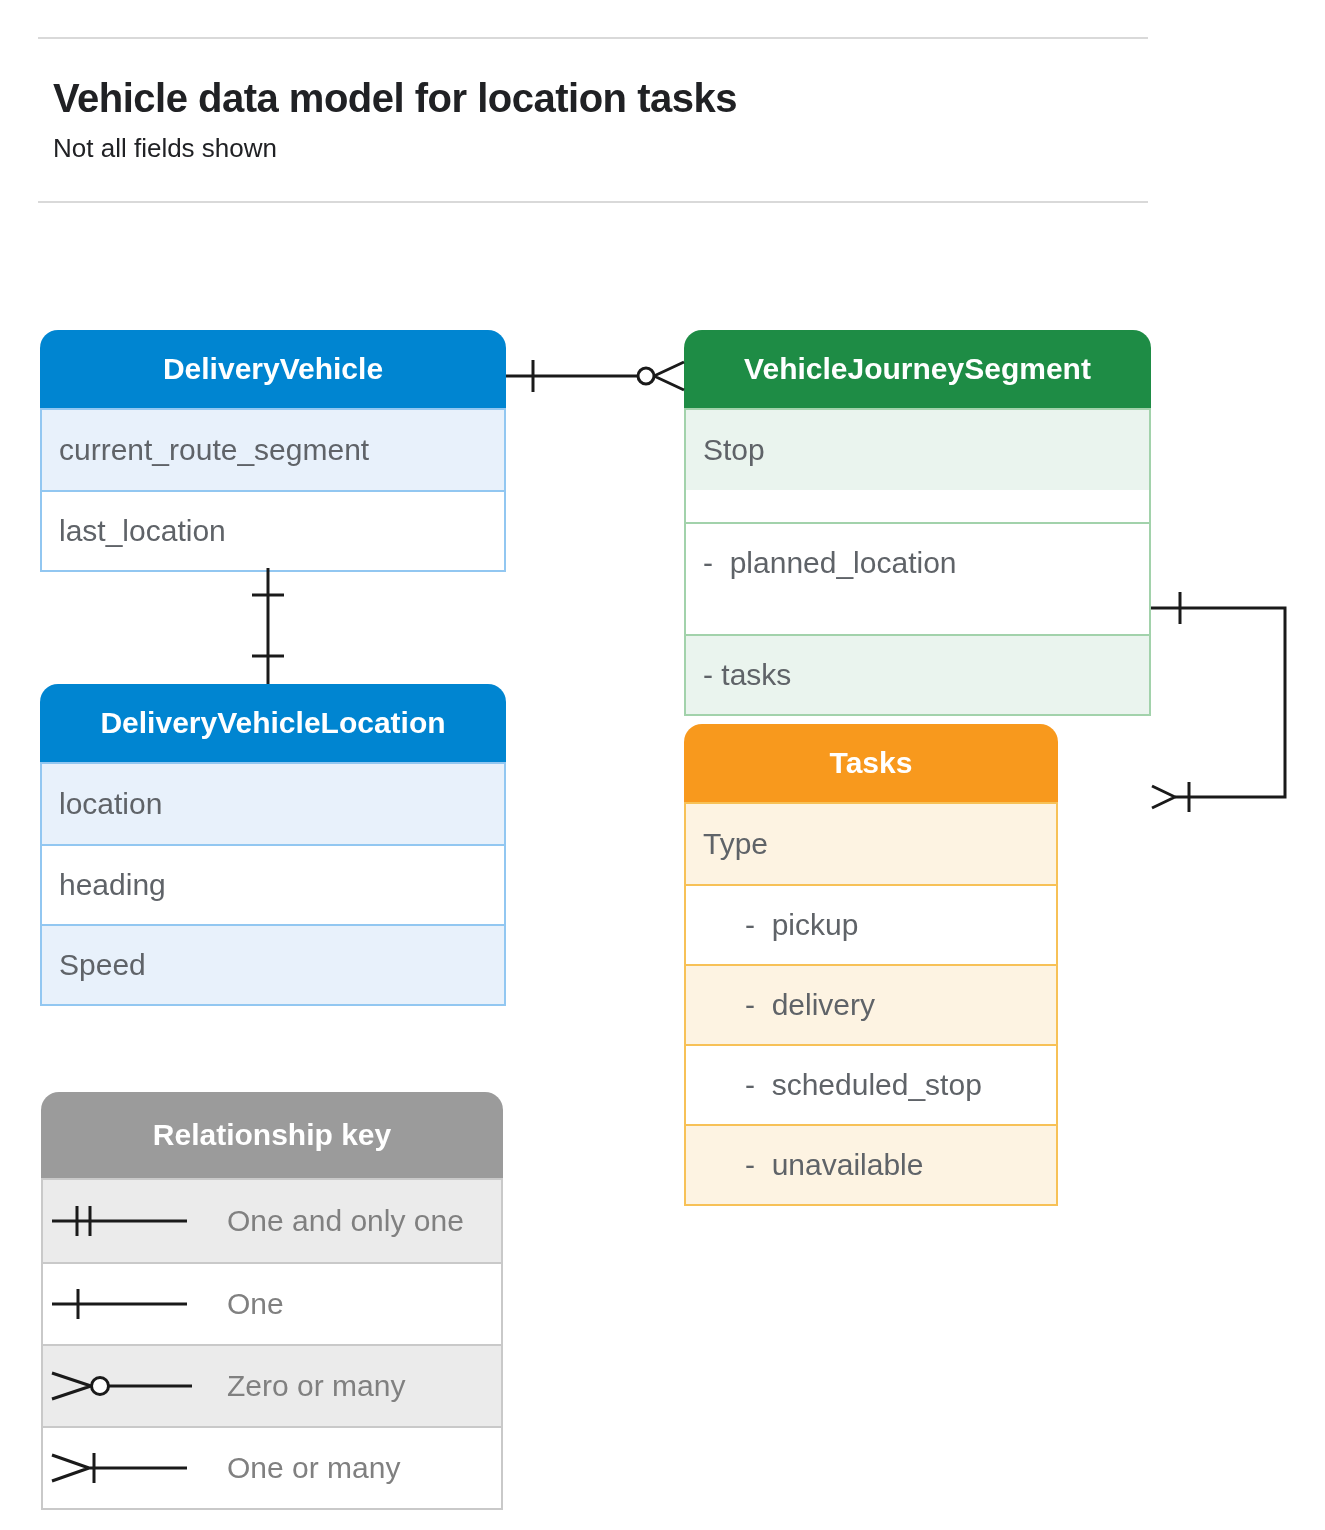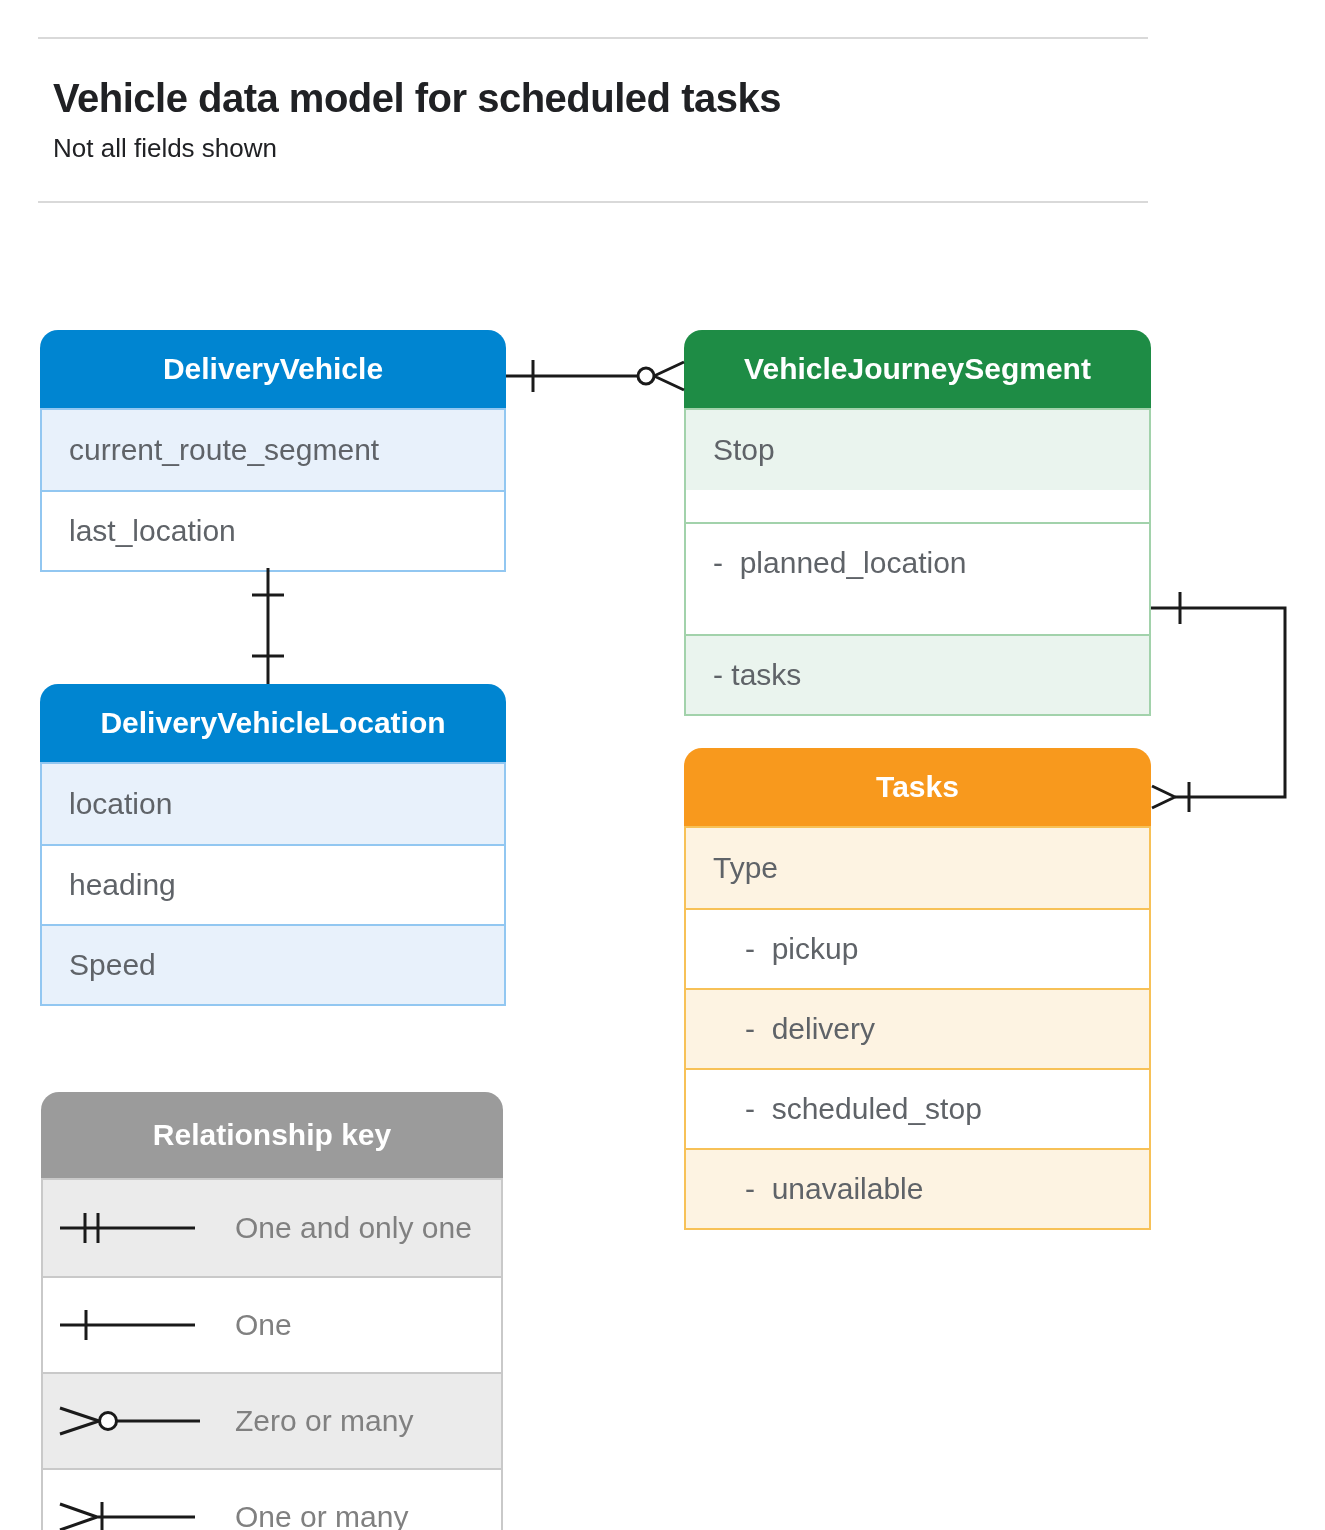--- a/index.html
+++ b/index.html
@@ -28,21 +28,21 @@
   }
   .entity{position:absolute;border-radius:30px;}
   .entity-header{
     height:78px;border-radius:18px 18px 0 0;
     display:flex;align-items:center;justify-content:center;
     color:#ffffff;font-size:30px;font-weight:bold;
   }
   .entity-body{background:#ffffff;border-style:solid;border-width:2px;}
   .row{
     height:80px;display:flex;align-items:center;
-    padding-left:27px;font-size:30px;color:var(--row-text);white-space:pre;
+    padding-left:17px;font-size:30px;color:var(--row-text);white-space:pre;
   }
   .row.indent{padding-left:59px;}
   .row + .row{border-top-style:solid;border-top-width:2px;}
 
   .blue  .entity-header{background:var(--blue-header);}
   .blue  .entity-body{border-color:var(--blue-border);}
   .blue  .row + .row{border-top-color:var(--blue-border);}
   .blue  .row.tint{background:var(--blue-tint);}
 
   .green .entity-header{background:var(--green-header);}
@@ -52,32 +52,32 @@
 
   .orange .entity-header{background:var(--orange-header);}
   .orange .entity-body{border-color:var(--orange-border);}
   .orange .row + .row{border-top-color:var(--orange-border);}
   .orange .row.tint{background:var(--orange-tint);}
 
   .gray .entity-header{background:var(--gray-header);height:86px;}
   .gray .entity-body{border-color:var(--gray-border);}
   .gray .row + .row{border-top-color:var(--gray-border);}
   .gray .row.tint{background:var(--gray-tint);}
-  .legend-row{height:96px;display:flex;align-items:center;padding-left:12px;}
+  .legend-row{height:82px;display:flex;align-items:center;padding-left:4px;}
   .legend-row .sym{flex:0 0 150px;}
   .legend-label{font-size:30px;color:var(--legend-text);margin-left:30px;white-space:pre;}
 
   .connectors{position:absolute;left:0;top:0;pointer-events:none;}
   .connectors *{vector-effect:non-scaling-stroke;}
 </style>
 </head>
 <body>
 
 <div class="rule top"></div>
-<h1 class="page-title">Vehicle data model for scheduled tasks</h1>
+<h1 class="page-title">Vehicle data model for location tasks</h1>
 <div class="page-subtitle">Not all fields shown</div>
 <div class="rule bottom"></div>
 
 <div class="entity blue" style="left:40px;top:330px;width:466px;">
   <div class="entity-header">
     <span>DeliveryVehicle</span>
   </div>
   <div class="entity-body">
     <div class="row tint"><span>current_route_segment</span></div>
     <div class="row"><span>last_location</span></div>
@@ -99,21 +99,21 @@
   <div class="entity-header">
     <span>DeliveryVehicleLocation</span>
   </div>
   <div class="entity-body">
     <div class="row tint"><span>location</span></div>
     <div class="row"><span>heading</span></div>
     <div class="row tint"><span>Speed</span></div>
   </div>
 </div>
 
-<div class="entity orange" style="left:684px;top:748px;width:467px;">
+<div class="entity orange" style="left:684px;top:724px;width:374px;">
   <div class="entity-header">
     <span>Tasks</span>
   </div>
   <div class="entity-body">
     <div class="row tint"><span>Type</span></div>
     <div class="row indent"><span>-  pickup</span></div>
     <div class="row indent tint"><span>-  delivery</span></div>
     <div class="row indent"><span>-  scheduled_stop</span></div>
     <div class="row indent tint"><span>-  unavailable</span></div>
   </div>

